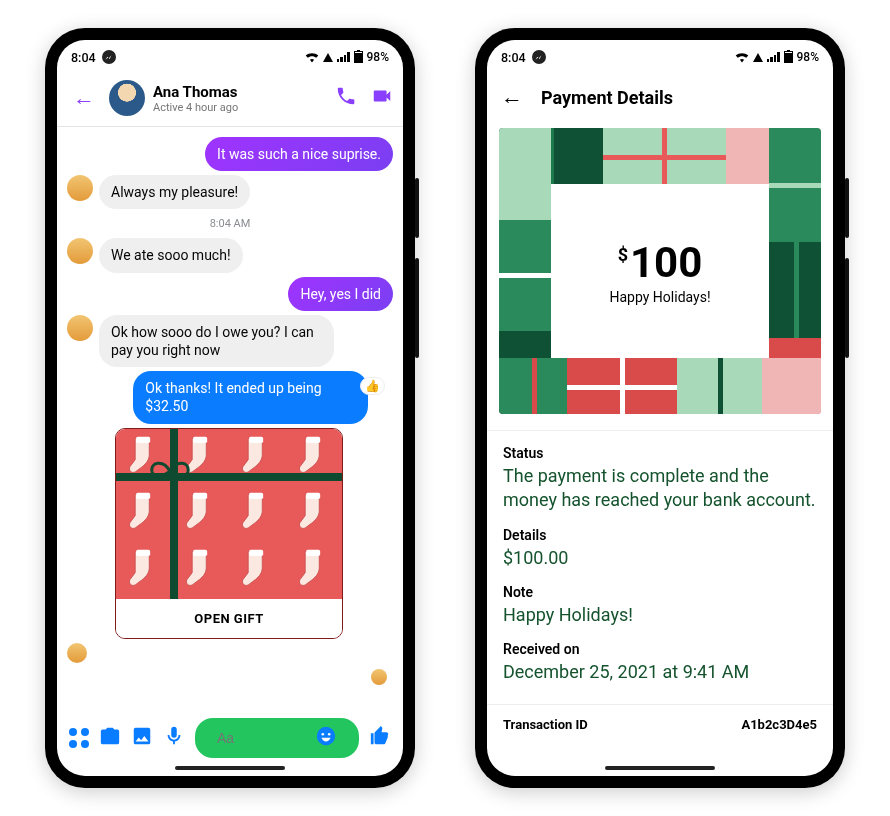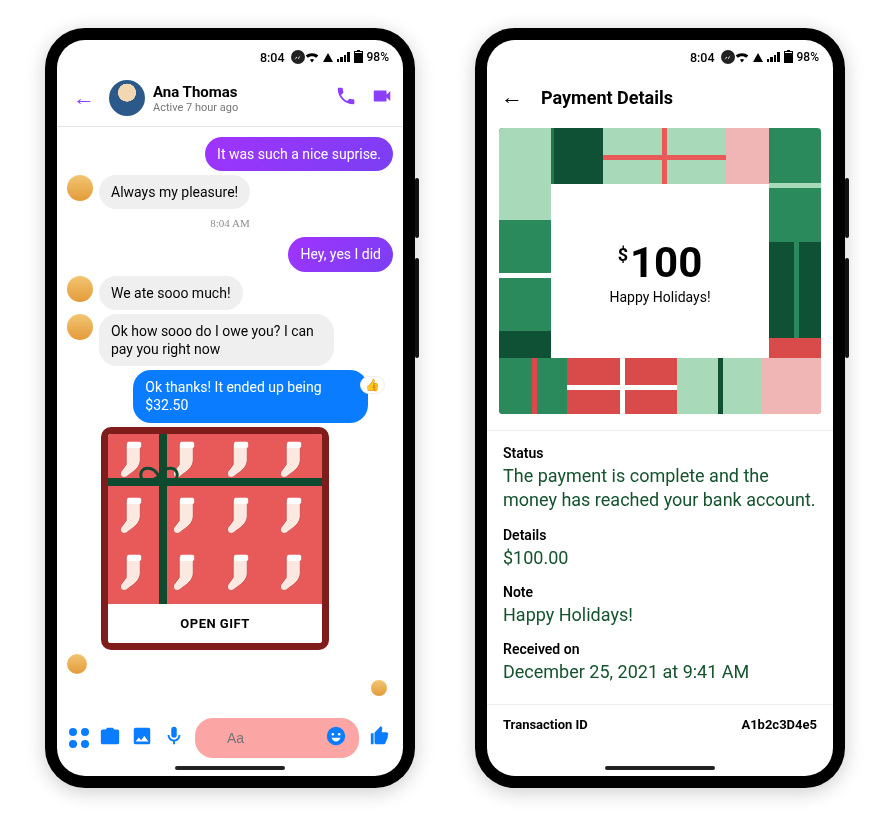--- a/index.html
+++ b/index.html
@@ -34,21 +34,21 @@
   .side-btn.r2 { right:-4px; top:230px; width:4px; height:100px; }
   .screen {
     width: 100%; height: 100%;
     background: #fff;
     border-radius: 28px;
     overflow: hidden;
     display: flex; flex-direction: column;
     position: relative;
   }
   .status-bar {
-    height: 34px; display:flex; align-items:center; justify-content:flex-end;
+    height: 34px; display:flex; align-items:center; justify-content:space-between;
     padding: 0 14px; font-size: 12.5px; font-weight:500;
   }
   .status-left { display:flex; align-items:center; gap:6px; }
   .status-right { display:flex; align-items:center; gap:4px; font-size:12px; }
   .msgr-dot { width:14px;height:14px;border-radius:50%;background:#222;display:flex;align-items:center;justify-content:center; }
   .msgr-dot svg { width:9px;height:9px; }
   .tri { width:0;height:0;border-left:5px solid transparent;border-right:5px solid transparent;border-bottom:9px solid #000; }
   .sig { display:flex;align-items:flex-end;gap:1px;height:10px; }
   .sig span{width:2.5px;background:#000;}
   .sig span:nth-child(1){height:3px}.sig span:nth-child(2){height:5px}.sig span:nth-child(3){height:7px}.sig span:nth-child(4){height:10px}
@@ -73,43 +73,43 @@
   
   .messages { flex:1; overflow:hidden; padding:6px 10px; font-size:14px; }
   .row { display:flex; align-items:flex-start; margin:4px 0; }
   .row.right { justify-content:flex-end; }
   .mini-av { width:26px;height:26px;border-radius:50%;background:linear-gradient(#f2c572,#e39b3a);margin-right:6px;flex-shrink:0; }
   .mini-av.small { width:20px;height:20px; }
   .bubble { max-width:72%; padding:8px 12px; border-radius:18px; line-height:1.3; }
   .b-gray { background:#efefef; color:#050505; }
   .b-purple { background:linear-gradient(135deg,#a033ff,#7a3ff2); color:#fff; }
   .b-blue { background:#0a7cff; color:#fff; }
-  .ts { text-align:center; font-size:11px; color:#8a8d91; margin:8px 0;font-family:Liberation Serif, serif; }
+  .ts { text-align:center; font-size:11px; color:#8a8d91; margin:8px 0; }
   .react { font-size:12px; background:#fff; border:1px solid #eee; border-radius:10px; padding:1px 4px; position:relative; top:6px; right:8px; }
 
-  .gift-card { width:70%; margin-left:34px; border-radius:10px; overflow:hidden; border:7px solid #7f1d1d; }
+  .gift-card { width:70%; margin-left:48px; border-radius:10px; overflow:hidden; border:1px solid #7f1d1d; }
   .gift-img { height:170px; background:#e85a5a; position:relative; overflow:hidden; }
   .stocking-grid { position:absolute; inset:0; display:grid; grid-template-columns:repeat(4,1fr); grid-template-rows:repeat(3,1fr); }
   .stocking-grid div { display:flex;align-items:center;justify-content:center; }
   .stocking-grid svg { width:36px;height:44px; }
   .ribbon-v{position:absolute;top:0;bottom:0;left:24%;width:8px;background:#0e4a2f;}
   .ribbon-h{position:absolute;left:0;right:0;top:26%;height:8px;background:#0e4a2f;}
   .bow{position:absolute;left:24%;top:26%;transform:translate(-50%,-50%);}
   .bow svg{width:40px;height:28px;}
   .gift-btn { text-align:center; padding:12px; font-weight:700; font-size:13px; letter-spacing:0.5px; background:#fff; }
 
   .seen-row { display:flex;justify-content:flex-end;padding:2px 6px; }
   .seen-av { width:16px;height:16px;border-radius:50%;background:linear-gradient(#f2c572,#e39b3a); }
 
   .composer { display:flex; align-items:center; gap:10px; padding:8px 12px 18px; }
   .composer .ic { color:#0a7cff; }
   .composer svg { width:22px;height:22px;fill:#0a7cff; }
   .dots4 { display:grid;grid-template-columns:1fr 1fr;gap:3px;width:20px;height:20px; }
   .dots4 span{width:8px;height:8px;border-radius:50%;background:#0a7cff;}
-  .text-in { flex:1; background:#fca5a5; border-radius:18px; padding:7px 12px; display:flex;align-items:center;justify-content:flex-end; }
+  .text-in { flex:1; background:#22c55e; border-radius:18px; padding:7px 12px; display:flex;align-items:center;justify-content:center; }
   .text-in input { border:none;background:transparent;outline:none;font-size:14px;width:70%;color:#555; }
 
   .home-ind { position:absolute;bottom:6px;left:50%;transform:translateX(-50%);width:110px;height:4px;background:#222;border-radius:2px; }
 
   
   .pd-header { display:flex;align-items:center;gap:18px;padding:10px 14px 12px; }
   .pd-back { font-size:22px; }
   .pd-title { font-size:18px;font-weight:700; }
   .pd-card { margin:4px 10px 0;border-radius:6px;overflow:hidden;height:290px;position:relative;background:#fff;border:2px solid #fff; }
   .frame-top,.frame-bottom{position:absolute;left:0;right:0;height:56px;display:flex;}
@@ -168,21 +168,21 @@
       </div>
     </div>
 
     <div class="chat-header">
       <span class="back-arrow">←</span>
       <div class="avatar">
           <div class="avatar-inner"></div>
         </div>
       <div class="hdr-text">
         <div class="hdr-name">Ana Thomas</div>
-        <div class="hdr-sub">Active 7 hour ago</div>
+        <div class="hdr-sub">Active 4 hour ago</div>
       </div>
       <div class="hdr-actions">
         <span>
           <svg viewBox="0 0 24 24">
               <path d="M6.6 10.8c1.4 2.8 3.8 5.1 6.6 6.6l2.2-2.2c.3-.3.7-.4 1-.2 1.2.4 2.4.6 3.7.6.6 0 1 .4 1 1V20c0 .6-.4 1-1 1C10.6 21 3 13.4 3 4c0-.6.4-1 1-1h3.5c.6 0 1 .4 1 1 0 1.2.2 2.5.6 3.7.1.4 0 .8-.2 1z"></path>
             </svg>
         </span>
         <span>
           <svg viewBox="0 0 24 24">
               <path d="M17 10.5V7c0-.6-.4-1-1-1H4c-.6 0-1 .4-1 1v10c0 .6.4 1 1 1h12c.6 0 1-.4 1-1v-3.5l4 4v-11z"></path>
@@ -193,26 +193,26 @@
 
     <div class="messages">
       <div class="row right">
         <div class="bubble b-purple">It was such a nice suprise.</div>
       </div>
       <div class="row">
         <div class="mini-av"></div>
         <div class="bubble b-gray">Always my pleasure!</div>
       </div>
       <div class="ts">8:04 AM</div>
-      <div class="row right">
-        <div class="bubble b-purple">Hey, yes I did</div>
-      </div>
       <div class="row">
         <div class="mini-av"></div>
         <div class="bubble b-gray">We ate sooo much!</div>
+      </div>
+      <div class="row right">
+        <div class="bubble b-purple">Hey, yes I did</div>
       </div>
       <div class="row">
         <div class="mini-av"></div>
         <div class="bubble b-gray">Ok how sooo do I owe you? I can pay you right now</div>
       </div>
       <div class="row right" style="position:relative">
         <div class="bubble b-blue">Ok thanks! It ended up being $32.50</div>
         <span class="react">👍</span>
       </div>
 

